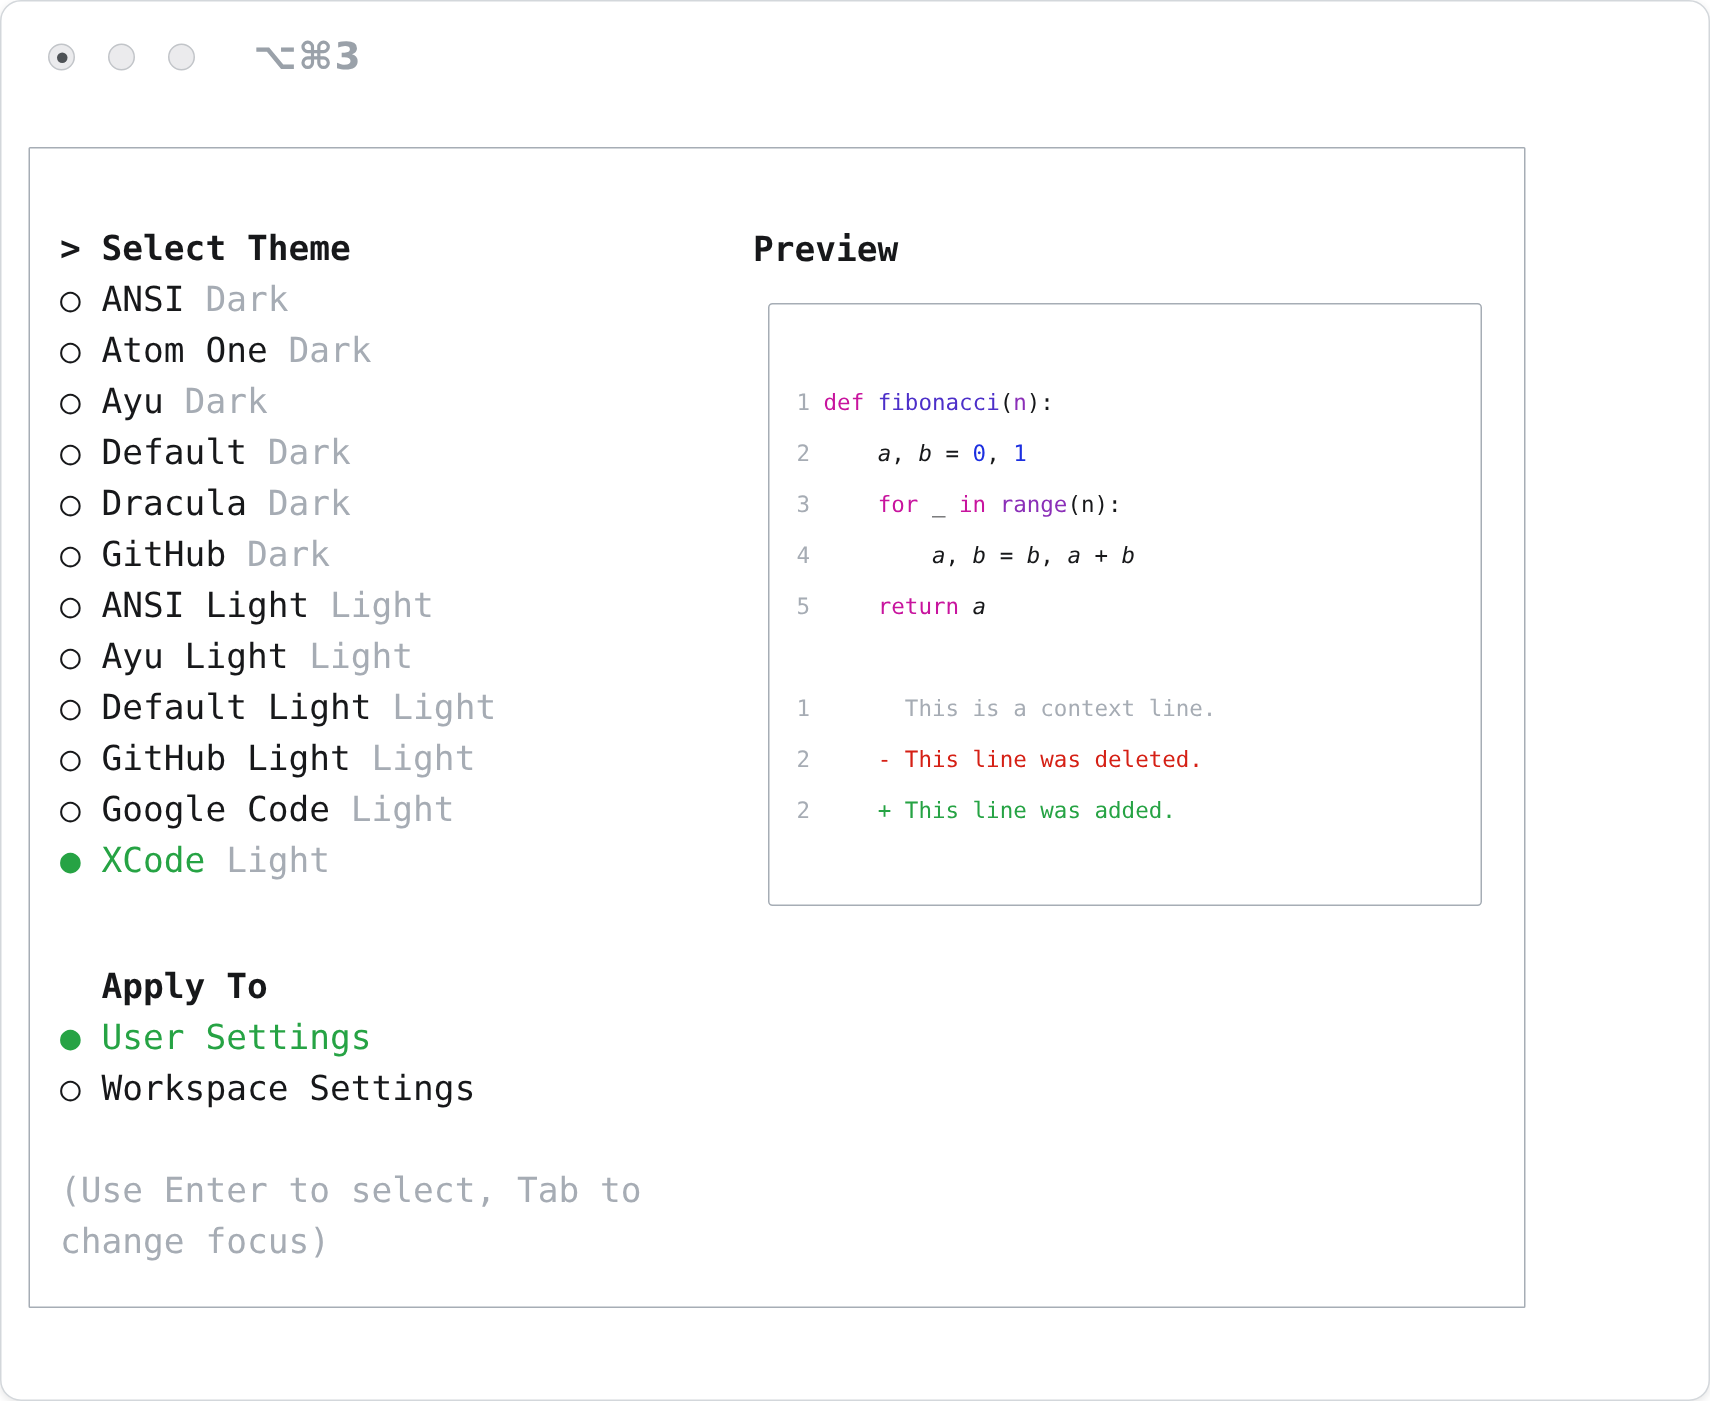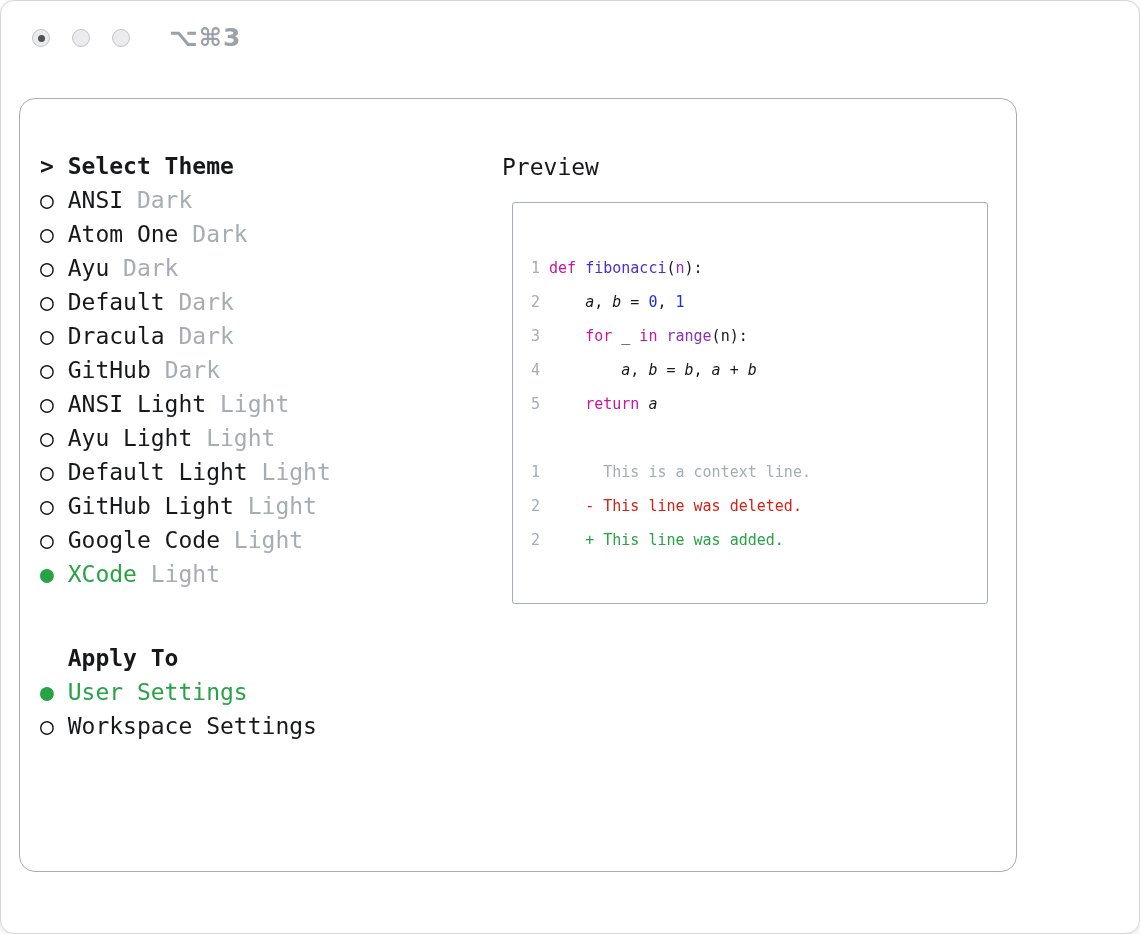--- a/index.html
+++ b/index.html
@@ -59,21 +59,21 @@
   }
   
   .panel {
     position: absolute;
     left: 18px;
     top: 97px;
     width: 998px;
     height: 774px;
     box-sizing: border-box;
     border: 1.5px solid var(--panel-border, #a6adb5);
-    border-radius: 16px;
+    border-radius: 1px;
     background: #ffffff;
   }
   .left-col {
     position: absolute;
     left: 20px;
     top: 50px;
     font-size: 23px;
     line-height: 34px;
     color: var(--text, #17181a);
   }
@@ -100,21 +100,21 @@
     width: 400px;
     line-height: 34px;
   }
   
   .preview-title {
     position: absolute;
     left: 482px;
     top: 51px;
     font-size: 23px;
     line-height: 34px;
-    font-weight: normal;
+    font-weight: bold;
     color: var(--text, #17181a);
   }
   .preview-box {
     position: absolute;
     left: 492px;
     top: 103px;
     width: 476px;
     height: 402px;
     box-sizing: border-box;
     border: 1.5px solid var(--panel-border, #a6adb5);
@@ -173,20 +173,21 @@
       <div class="line theme-item selected"><span class="radio"></span><span class="name">XCode</span><span class="variant">Light</span></div>
 
       <div class="spacer"></div>
 
       <div class="line apply-title">Apply To</div>
       <div class="line option selected"><span class="radio"></span><span class="name">User Settings</span></div>
       <div class="line option"><span class="radio"></span><span class="name">Workspace Settings</span></div>
 
       <div class="spacer"></div>
 
+      <div class="hint">(Use Enter to select, Tab to change focus)</div>
     </div>
 
     <div class="preview-title">Preview</div>
 
     <div class="preview-box">
       <div class="cline"><span class="lnum">1</span><span class="tok kw">def</span><span class="tok"> </span><span class="tok fn">fibonacci</span><span class="tok">(</span><span class="tok bi">n</span><span class="tok">):</span></div>
       <div class="cline"><span class="lnum">2</span><span class="tok">    </span><span class="tok vr">a</span><span class="tok">, </span><span class="tok vr">b</span><span class="tok"> = </span><span class="tok nm">0</span><span class="tok">, </span><span class="tok nm">1</span></div>
       <div class="cline"><span class="lnum">3</span><span class="tok">    </span><span class="tok kw">for</span><span class="tok"> _ </span><span class="tok kw">in</span><span class="tok"> </span><span class="tok bi">range</span><span class="tok">(n):</span></div>
       <div class="cline"><span class="lnum">4</span><span class="tok">        </span><span class="tok vr">a</span><span class="tok">, </span><span class="tok vr">b</span><span class="tok"> = </span><span class="tok vr">b</span><span class="tok">, </span><span class="tok vr">a</span><span class="tok"> + </span><span class="tok vr">b</span></div>
       <div class="cline"><span class="lnum">5</span><span class="tok">    </span><span class="tok kw">return</span><span class="tok"> </span><span class="tok vr">a</span></div>

